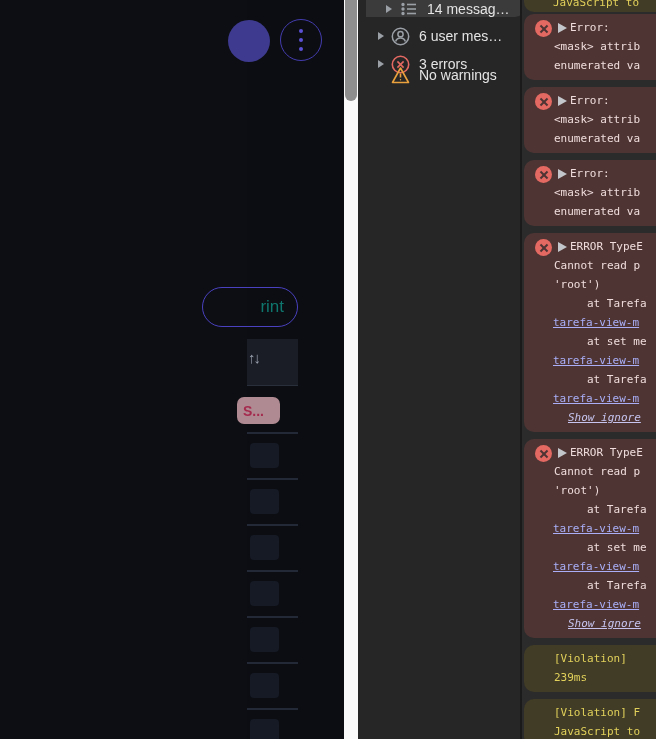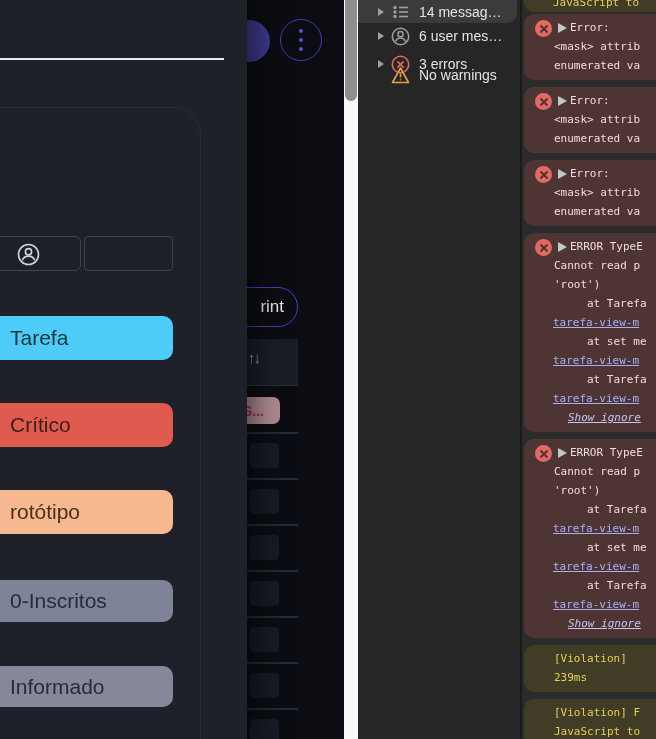--- a/index.html
+++ b/index.html
@@ -7,21 +7,21 @@
           font-family:"Liberation Sans",sans-serif;background:#0c0e13;}
 
   
   .page-strip{position:absolute;left:247px;top:0;width:97px;height:739px;background:#0b0d12;z-index:1;}
   .fab-circle{position:absolute;left:-19px;top:20px;width:42px;height:42px;border-radius:50%;background:#3e3a8f;}
   .kebab-circle{position:absolute;left:33px;top:19px;width:42px;height:42px;border-radius:50%;
                 border:1.5px solid #443cae;display:flex;flex-direction:column;align-items:center;
                 justify-content:center;gap:5px;box-sizing:border-box;}
   .kebab-circle i{width:4px;height:4px;border-radius:50%;background:#5b50d6;}
   .print-pill{position:absolute;left:-45px;top:287px;width:96px;height:40px;border:1.5px solid #4a41c0;
-              border-radius:21px;box-sizing:border-box;color:#e5e5e5;font-size:17px;
+              border-radius:21px;box-sizing:border-box;color:#0f766e;font-size:17px;
               display:flex;align-items:center;justify-content:flex-end;padding-right:13px;}
   .tbl-header{position:absolute;left:0;top:339px;width:51px;height:47px;background:#1a1d26;
               border-bottom:1.5px solid #2a2f3c;box-sizing:border-box;}
   .sort-glyph{position:absolute;left:1px;top:10px;color:#98a0ad;font-size:15px;letter-spacing:-2px;}
   .status-chip{position:absolute;left:-10px;top:397px;width:43px;height:27px;background:#b08a92;
                border-radius:7px;color:#a52b4e;font-size:14px;font-weight:bold;
                display:flex;align-items:center;padding-left:6px;box-sizing:border-box;}
   .row-sep{position:absolute;left:0;width:51px;height:1.5px;background:#242938;}
   .row-box{position:absolute;left:3px;width:29px;height:25px;border-radius:4px;background:#161a24;}
 
@@ -44,21 +44,21 @@
   .scrollbar{position:absolute;left:344px;top:0;width:14px;height:739px;background:#fafafa;z-index:3;}
   .scroll-thumb{position:absolute;left:1px;top:0;width:12px;height:101px;background:#8e8e8e;
                 border-radius:0 0 6px 6px;}
 
   
   .devtools{position:absolute;left:358px;top:0;width:298px;height:739px;background:#262627;z-index:4;
             display:flex;}
   .dt-sidebar{width:162px;height:100%;position:relative;flex:none;}
   .dt-row{position:absolute;left:0;width:162px;height:28px;display:flex;align-items:center;
           color:#e4e4e4;font-size:14px;}
-  .dt-row.selected{background:#3b3b3c;width:159px;border-bottom-right-radius:10px;height:23px;}
+  .dt-row.selected{background:#3b3b3c;width:159px;border-bottom-right-radius:10px;height:17px;margin-left:8px;}
   .dt-arrow{width:0;height:0;border-left:6px solid #9aa0a6;border-top:4px solid transparent;
             border-bottom:4px solid transparent;margin-left:20px;flex:none;}
   .dt-arrow.none{border-left-color:transparent;}
   .dt-ico{width:19px;height:19px;margin-left:7px;margin-right:9px;flex:none;display:flex;
           align-items:center;justify-content:center;}
   .dt-label{white-space:nowrap;overflow:hidden;}
 
   .dt-console{flex:1;position:relative;background:#2b2b2c;border-left:2px solid #1a1a1b;
               font-family:"DejaVu Sans Mono",monospace;font-size:11px;overflow:hidden;}
   .msg{position:relative;border-radius:10px;margin:0 -14px 7px 2px;line-height:19px;}
@@ -108,41 +108,20 @@
     <div class="row-sep" style="top:570px"></div>
     <div class="row-box" style="top:581px"></div>
     <div class="row-sep" style="top:616px"></div>
     <div class="row-box" style="top:627px"></div>
     <div class="row-sep" style="top:662px"></div>
     <div class="row-box" style="top:673px"></div>
     <div class="row-sep" style="top:708px"></div>
     <div class="row-box" style="top:719px"></div>
   </div>
 
-  <div class="modal">
-    <div class="top-line"></div>
-    <div class="card-outline"></div>
-
-    <div class="input-row">
-      <div class="input-icon-box">
-        <svg class="person-svg" width="23" height="23" viewBox="0 0 23 23" fill="none" stroke="#ced2da" stroke-width="1.6">
-          <circle cx="11.5" cy="11.5" r="10"></circle>
-          <circle cx="11.5" cy="8.7" r="3.1"></circle>
-          <path d="M5.4 17.4 C6.4 13.9 8.7 13.1 11.5 13.1 C14.3 13.1 16.6 13.9 17.6 17.4"></path>
-        </svg>
-      </div>
-      <div class="input-text-box"></div>
-    </div>
-
-    <div class="chip" style="top:316px;height:44px;background:#4dccf8;color:#1c3340">Tarefa</div>
-    <div class="chip" style="top:403px;height:44px;background:#e05b4f;color:#3f201d">Crítico</div>
-    <div class="chip" style="top:490px;height:44px;background:#f6b98f;color:#47301e">rotótipo</div>
-    <div class="chip" style="top:580px;height:42px;background:#7e8397;color:#262a3a">0-Inscritos</div>
-    <div class="chip" style="top:666px;height:41px;background:#848899;color:#262a3a">Informado</div>
-  </div>
 
   <div class="scrollbar">
     <div class="scroll-thumb"></div>
   </div>
 
   <div class="devtools">
 
     <div class="dt-sidebar">
 
       <div class="dt-row selected" style="top:0">

